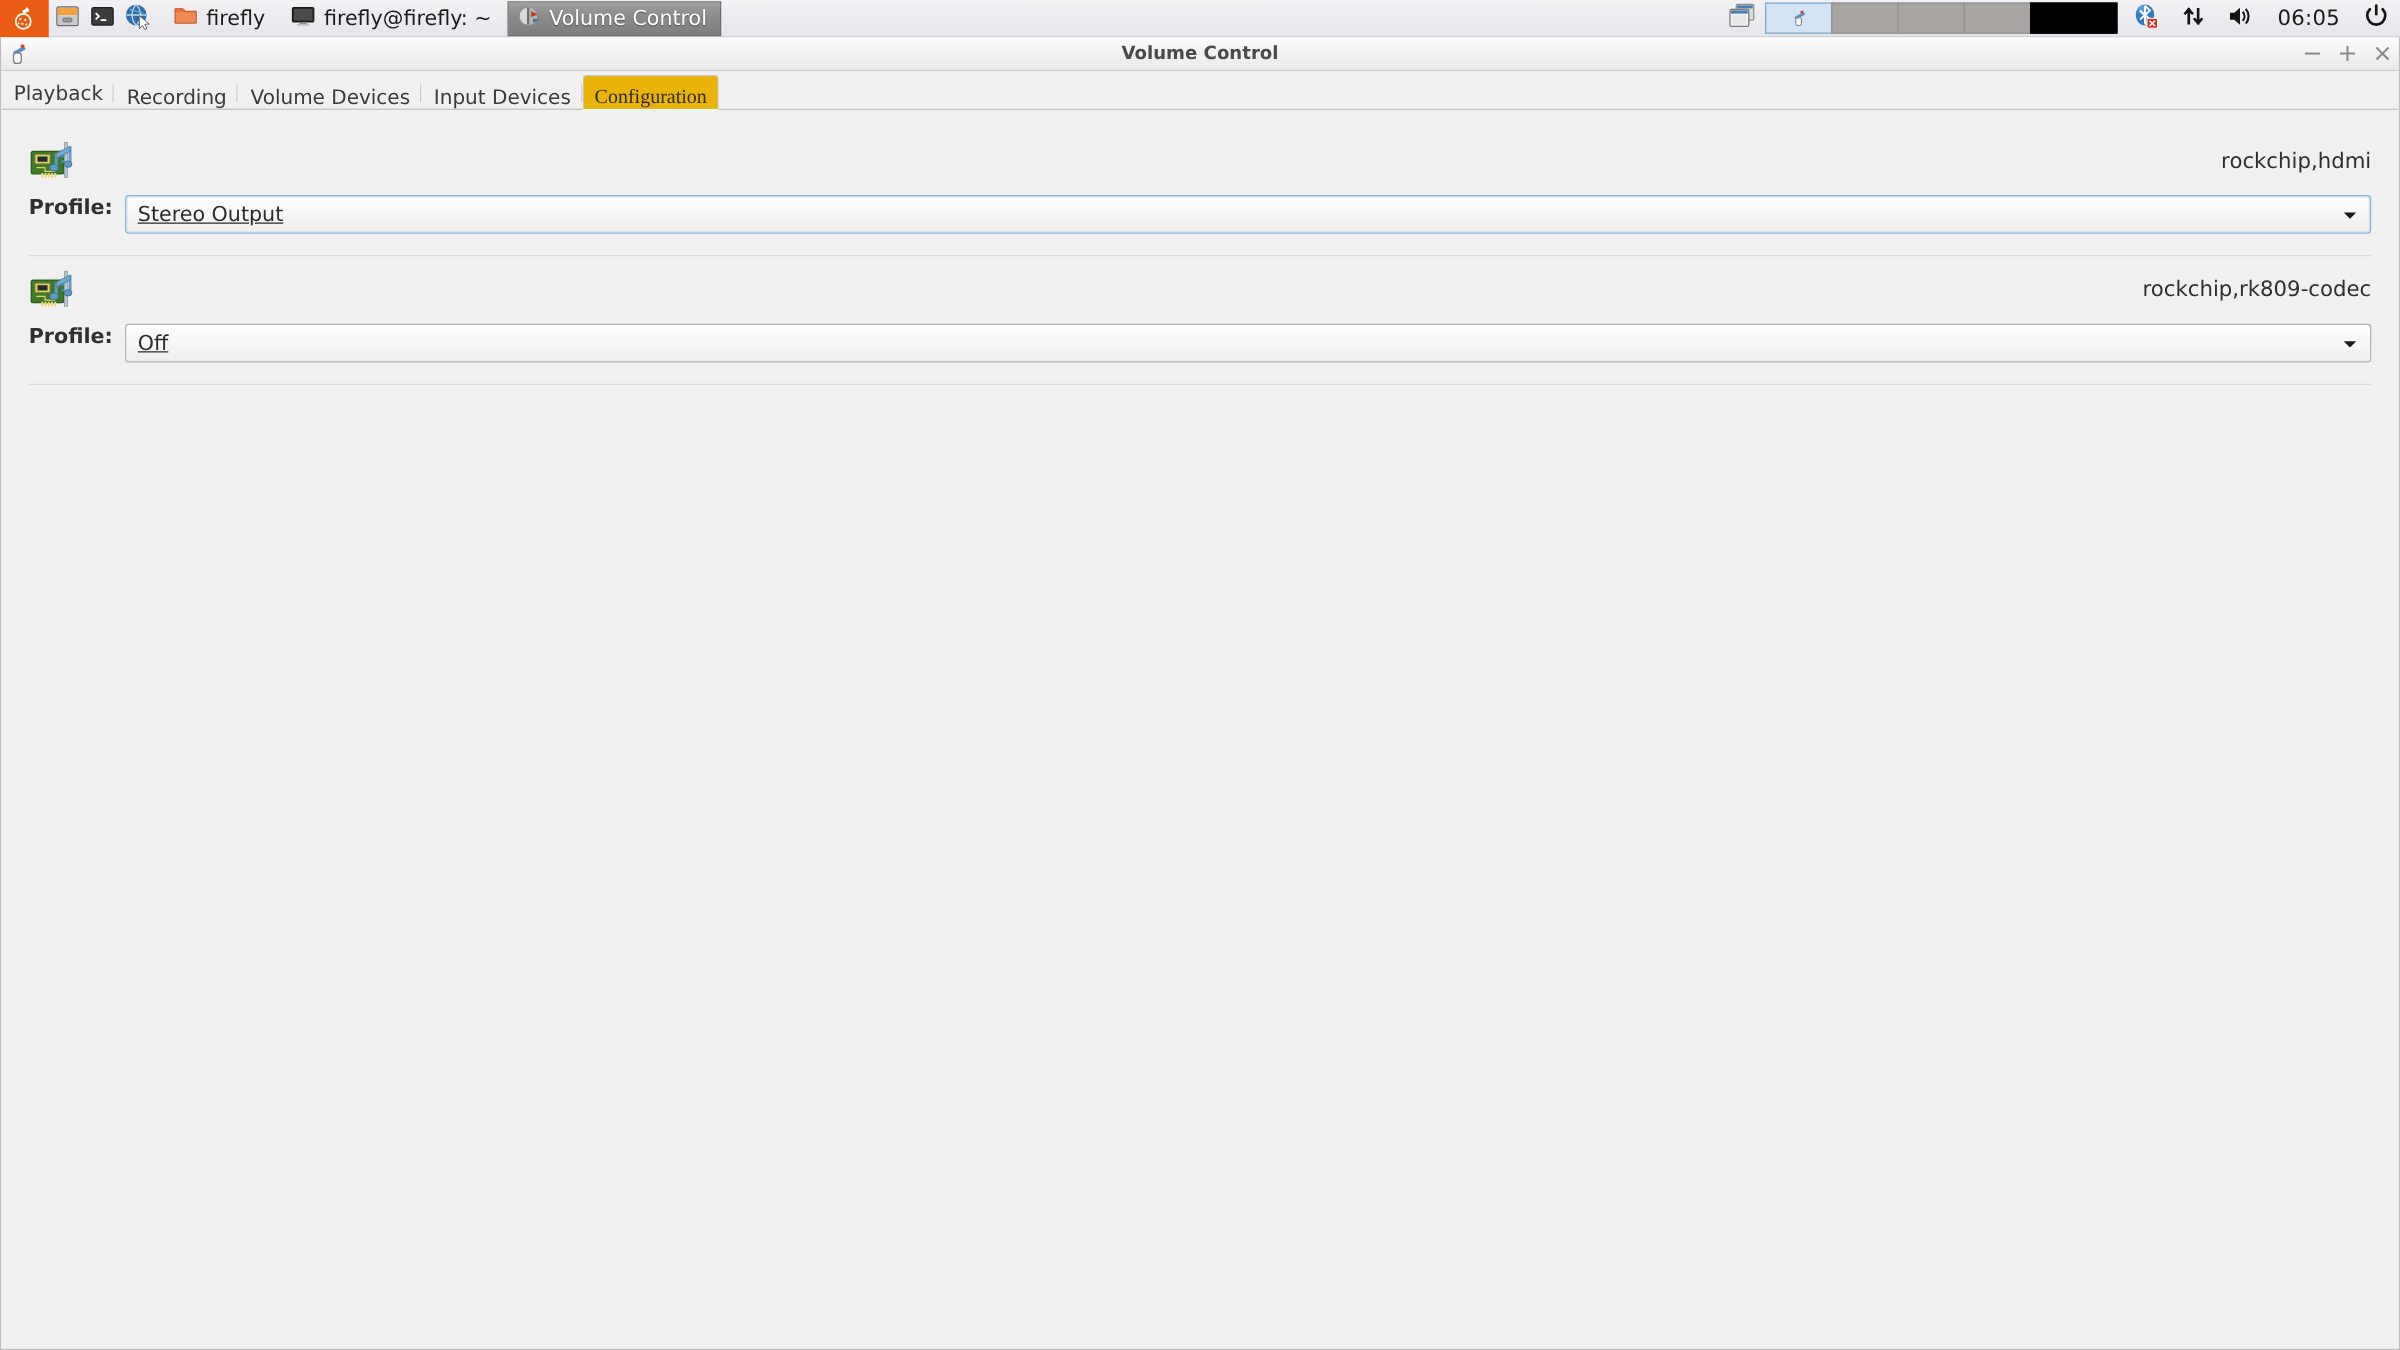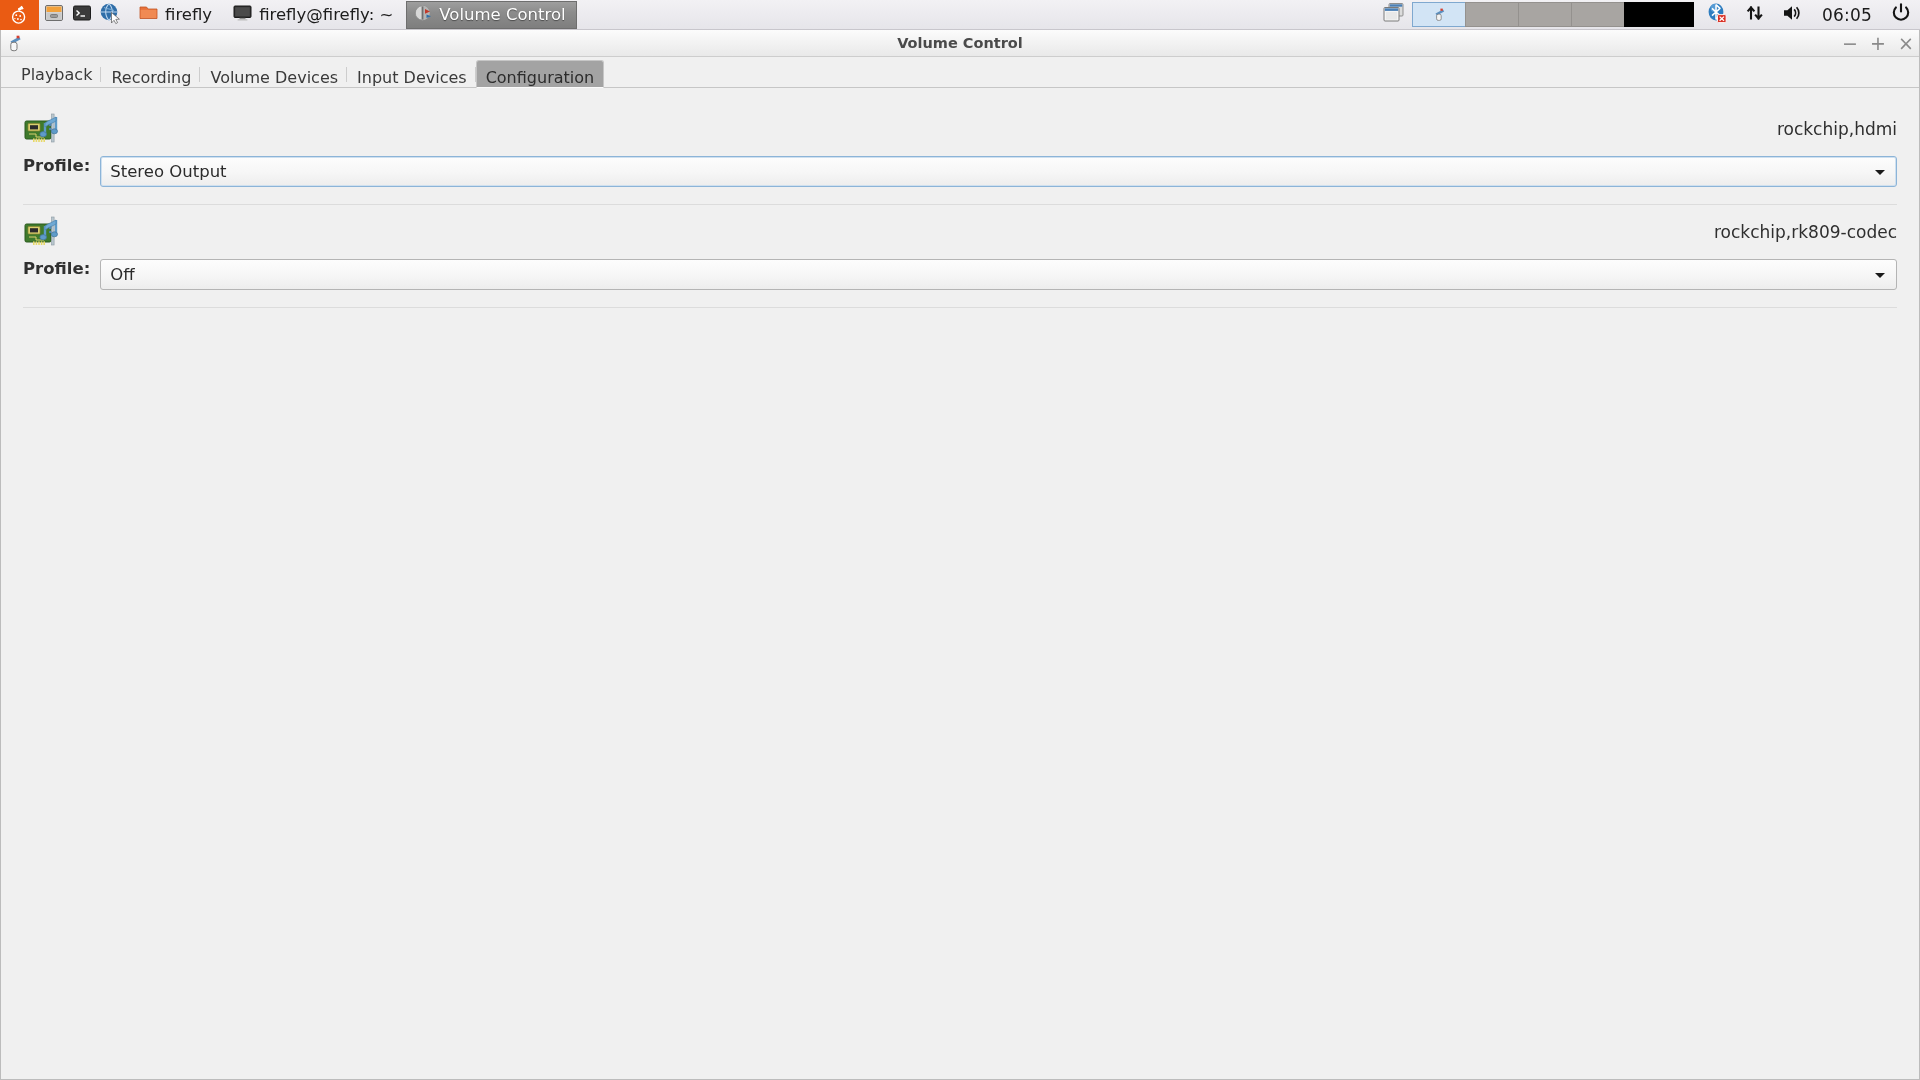--- a/index.html
+++ b/index.html
@@ -87,47 +87,48 @@
   .win-ctrls { position: absolute; right: 6px; display: flex; align-items: center; gap: 14px; }
   .win-ctrl {
     width: 14px; height: 20px; display: flex; align-items: center; justify-content: center;
     color: #8a8a8a; font-size: 19px; line-height: 1; cursor: pointer;
     font-family: "DejaVu Sans", sans-serif;
   }
 
   
   #tabstrip {
     flex: 0 0 31px; height: 31px; position: relative;
-    display: flex; align-items: flex-end; padding-left: 10px;
+    display: flex; align-items: flex-end; padding-left: 0;
     background: #f0f0f0;
   }
   #tabstrip::after {
     content: ""; position: absolute; left: 0; right: 0; bottom: 0;
     height: 1px; background: #c6c6c6;
   }
   .tab {
     position: relative; z-index: 2;
     height: 27px; padding: 0 9px;
     display: flex; align-items: center;
     font-size: 16px; color: #3a3a3a;
     border: 1px solid transparent;
     border-bottom: 1px solid #c6c6c6;
     cursor: pointer;
   }
   .tab + .tab { margin-left: -1px; align-items: flex-end; }
   .tab .sep {
     position: absolute; right: 0; top: 5px; bottom: 5px; width: 1px; background: #cdcdcd;
   }
   .tab.active {
-    background: #a3a3a3;
+    background: #eab308;
     border: 1px solid #c6c6c6;
     border-bottom-color: #fbfbfb;
     border-top-left-radius: 3px; border-top-right-radius: 3px;
     height: 28px;
     color: #2c2c2c;
+    font-family: Liberation Serif, serif;
   }
 
   
   #content {
     flex: 1 1 auto; background: #f0f0f0;
     padding: 14px 22px 0 22px;
     overflow: hidden;
   }
   .card-block { padding-top: 4px; }
   .card-head { display: flex; align-items: center; gap: 10px; height: 46px; justify-content: space-between; }
@@ -138,20 +139,21 @@
   .profile-label { font-size: 16.5px; font-weight: bold; color: #303030; flex: 0 0 auto; }
   .combo {
     flex: 1 1 auto; height: 31px; position: relative;
     background: linear-gradient(to bottom, #fdfdfd 0%, #f6f6f6 55%, #ededed 100%);
     border: 1px solid #b4b4b4;
     border-radius: 3px;
     display: flex; align-items: center;
     padding: 0 28px 0 9px;
     font-size: 16.5px; color: #2b2b2b;
     cursor: pointer;
+    text-decoration: underline;
   }
   .combo.focused {
     border-color: #8cb4d8;
     box-shadow: 0 0 0 1px #cfe0ef inset;
   }
   .combo .arrow {
     position: absolute; right: 11px; top: 50%; margin-top: -2px;
     width: 0; height: 0;
     border-left: 5px solid transparent; border-right: 5px solid transparent;
     border-top: 5px solid #1a1a1a;

